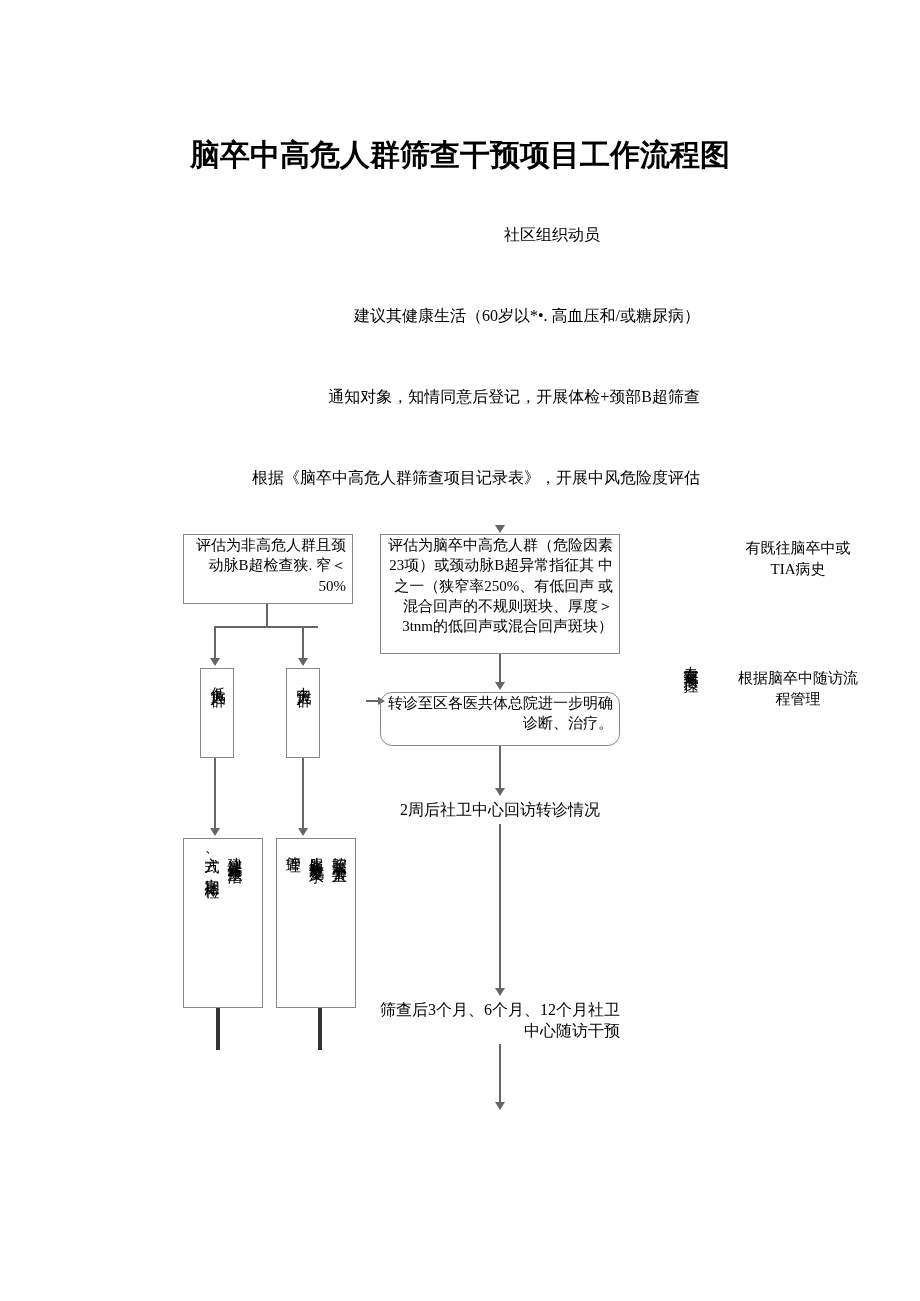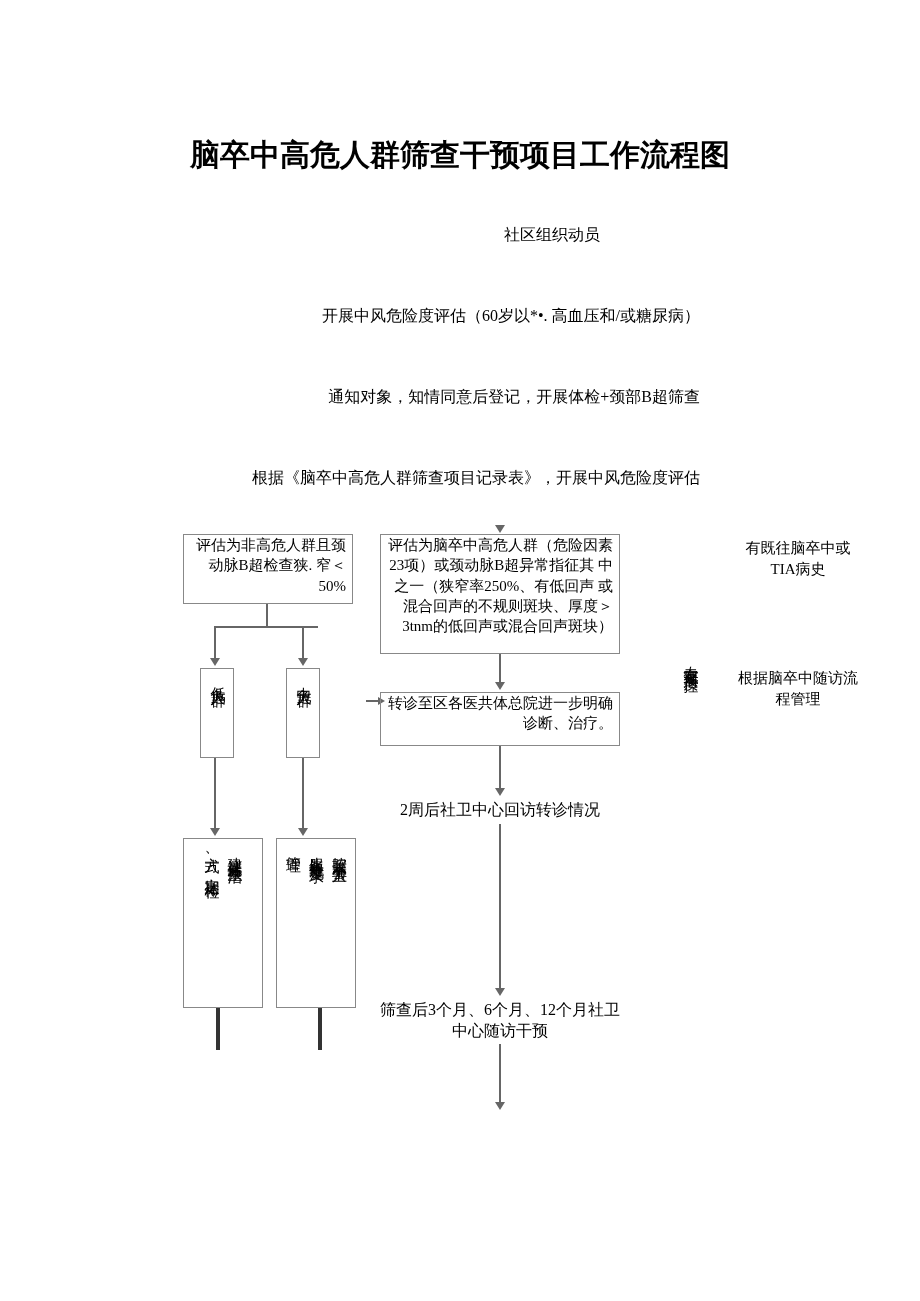--- a/index.html
+++ b/index.html
@@ -44,21 +44,21 @@
     box-sizing: border-box;
     text-align: right;
   }
   .box-left {
     left: 183px; top: 534px; width: 170px; height: 70px;
   }
   .box-mid {
     left: 380px; top: 534px; width: 240px; height: 120px;
   }
   .box-referral {
-    left: 380px; top: 692px; width: 240px; height: 54px;
+    left: 380px; top: 692px; width: 240px; height: 54px; border-radius: 12px;
   }
 
   .plain-right {
     position: absolute;
     font-size: 15px;
     text-align: center;
     line-height: 1.4;
   }
   .right-history { left: 738px; top: 538px; width: 120px; }
   .right-followup { left: 738px; top: 668px; width: 120px; }
@@ -116,21 +116,21 @@
     line-height: 1.4;
   }
   .vp-qc { left: 680px; top: 654px; }
 
   .plain-center {
     position: absolute;
     font-size: 16px;
     text-align: center;
   }
   .pc-2week { left: 380px; top: 800px; width: 240px; }
-  .pc-followup { left: 380px; top: 1000px; width: 240px; }
+  .pc-followup { left: 380px; top: 1000px; width: 240px; text-align: right; }
 
   
   .arrow-down {
     position: absolute;
     width: 0;
     height: 0;
     border-left: 5px solid transparent;
     border-right: 5px solid transparent;
     border-top: 8px solid #666;
   }
@@ -194,21 +194,21 @@
   }
 </style>
 </head>
 <body>
 
 <div class="page">
 
   <div class="title">脑卒中高危人群筛查干预项目工作流程图</div>
 
   <div class="step step1">社区组织动员</div>
-  <div class="step step2">开展中风危险度评估（60岁以*•. 高血压和/或糖尿病）</div>
+  <div class="step step2">建议其健康生活（60岁以*•. 高血压和/或糖尿病）</div>
   <div class="step step3">通知对象，知情同意后登记，开展体检+颈部B超筛查</div>
   <div class="step step4">根据《脑卒中高危人群筛查项目记录表》，开展中风危险度评估</div>
 
   <div class="arrow-down ad-top-mid"></div>
 
   <div class="box box-left">评估为非高危人群且颈动脉B超检查狭. 窄＜50%</div>
   <div class="box box-mid">评估为脑卒中高危人群（危险因素23项）或颈动脉B超异常指征其 中之一（狭窄率250%、有低回声 或混合回声的不规则斑块、厚度＞3tnm的低回声或混合回声斑块）</div>
 
   <div class="plain-right right-followup">根据脑卒中随访流程管理</div>
   <div class="plain-right right-history">有既往脑卒中或TIA病史</div>

